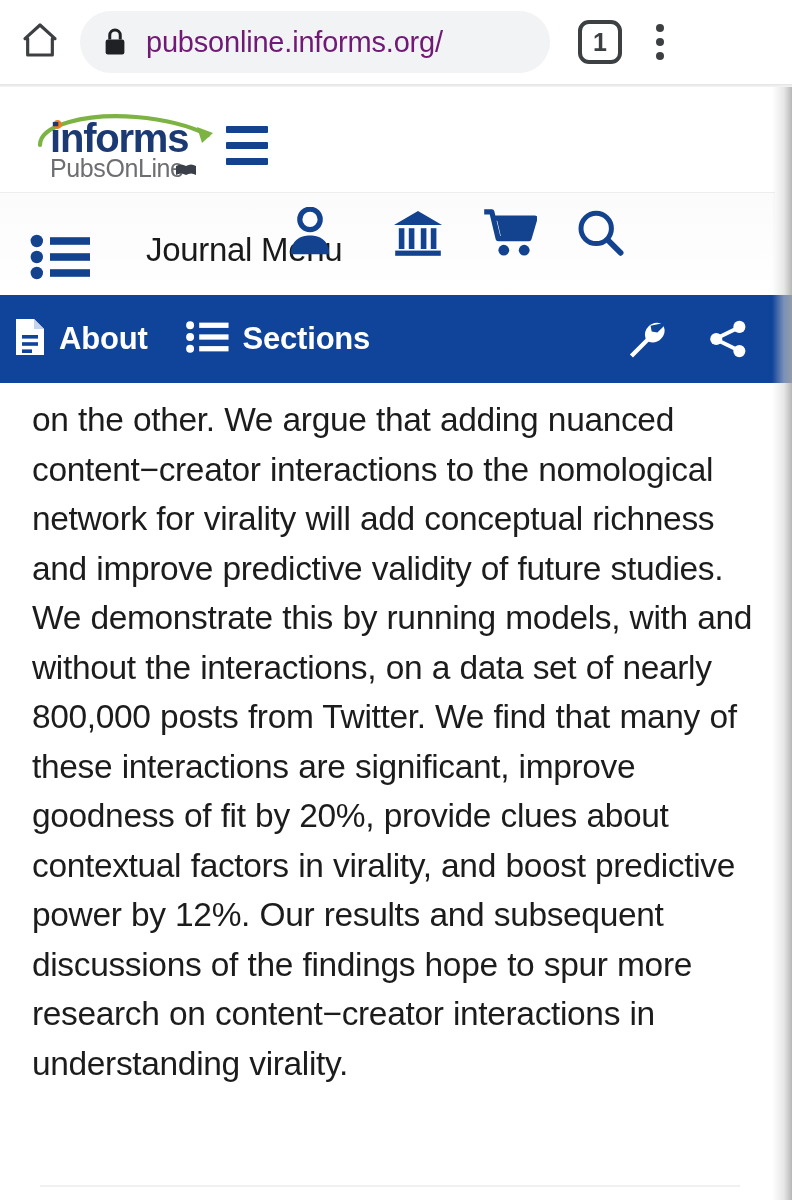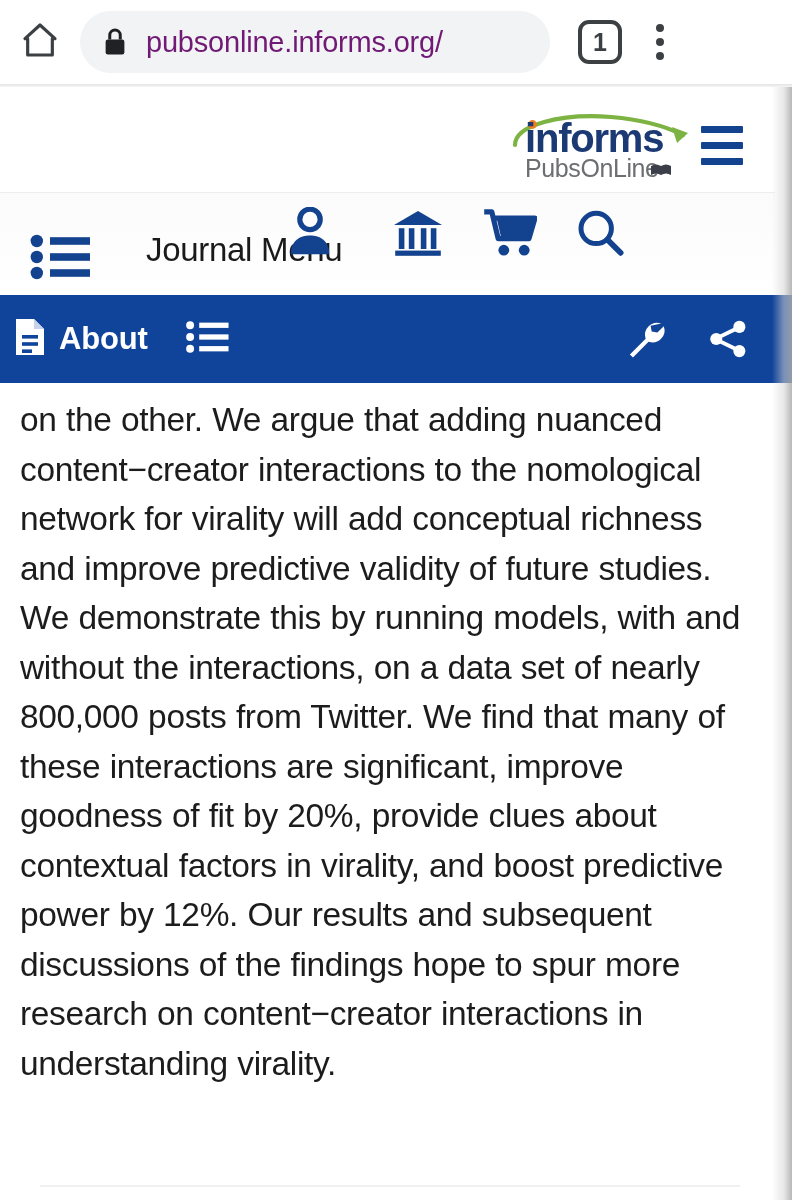--- a/index.html
+++ b/index.html
@@ -42,21 +42,21 @@
   
   .page { position:absolute; left:0; top:87px; width:792px; height:1113px; background:#fff; }
   .page-edge {
     position:absolute; right:0; top:0; width:20px; height:100%;
     background:linear-gradient(to right,rgba(255,255,255,0) 0%,rgba(210,210,210,0.55) 60%,rgba(170,170,170,0.85) 100%);
     pointer-events:none;
   }
 
   .logo-header {
     position:relative; width:775px; height:105px; background:#fff;
-    display:flex; align-items:center; justify-content:flex-end; padding:12px 22px 0 26px;text-decoration:underline;
+    display:flex; align-items:center; justify-content:flex-start; padding:12px 22px 0 26px;text-decoration:underline;
   }
   .logo-wrap { position:relative; width:200px; height:78px; }
   .hamburger { display:flex; flex-direction:column; gap:9px; margin-right:10px; }
   .hamburger i { display:block; width:42px; height:7px; background:#13428f; border-radius:1px; }
 
   
   .journal-row {
     position:relative; width:775px; height:103px;
     background:linear-gradient(#fbfbfb,#ffffff);
     border-top:1px solid #ededed;
@@ -79,21 +79,21 @@
   .bb-item { display:flex; align-items:center; gap:13px; }
   .bb-item.about { margin-left:2px; }
   .bb-item.sections { margin-left:38px; }
   .bb-text { color:#ffffff; font-size:31px; font-weight:bold; letter-spacing:-0.2px; }
   .bb-spacer { flex:1; }
   .bb-wrench { margin-right:38px; display:flex; align-items:center; }
   .bb-share { margin-right:6px; display:flex; align-items:center; }
 
   
   .abstract {
-    position:relative; width:775px; padding:12px 34px 0 20px; background:#fff;
+    position:relative; width:775px; padding:12px 34px 0 20px; background:#fff;margin-left:12px;
   }
   .abstract p {
     font-size:33.5px; line-height:49.5px; color:#1c1c1c;
     letter-spacing:-0.35px; word-spacing:0.5px;
   }
   .bottom-rule {
     position:absolute; left:40px; bottom:13px; width:700px; height:2px;
     background:#f0f0f0;
   }
 </style>
@@ -235,20 +235,21 @@
         <span>
           <svg width="44" height="36" viewBox="0 0 30 24">
             <circle cx="2.8" cy="4" r="2.7" fill="#ffffff"></circle>
             <circle cx="2.8" cy="12" r="2.7" fill="#ffffff"></circle>
             <circle cx="2.8" cy="20" r="2.7" fill="#ffffff"></circle>
             <rect x="9" y="2.2" width="20" height="3.6" fill="#ffffff"></rect>
             <rect x="9" y="10.2" width="20" height="3.6" fill="#ffffff"></rect>
             <rect x="9" y="18.2" width="20" height="3.6" fill="#ffffff"></rect>
           </svg>
         </span>
+        <span class="bb-text">Sections</span>
       </div>
 
       <div class="bb-spacer"></div>
 
       <span class="bb-wrench">
         <svg width="44" height="44" viewBox="0 0 24 24">
           <path d="M20.3 3.6 a6.6 6.6 0 0 0-8.5 8.3 L3.2 20.4 l1.7 1.7 l8.5-8.6 a6.6 6.6 0 0 0 8.3-8.5 l-3.5 3.5 l-3.1-0.6 l-0.6-3.1 Z" fill="#ffffff"></path>
         </svg>
       </span>
 

